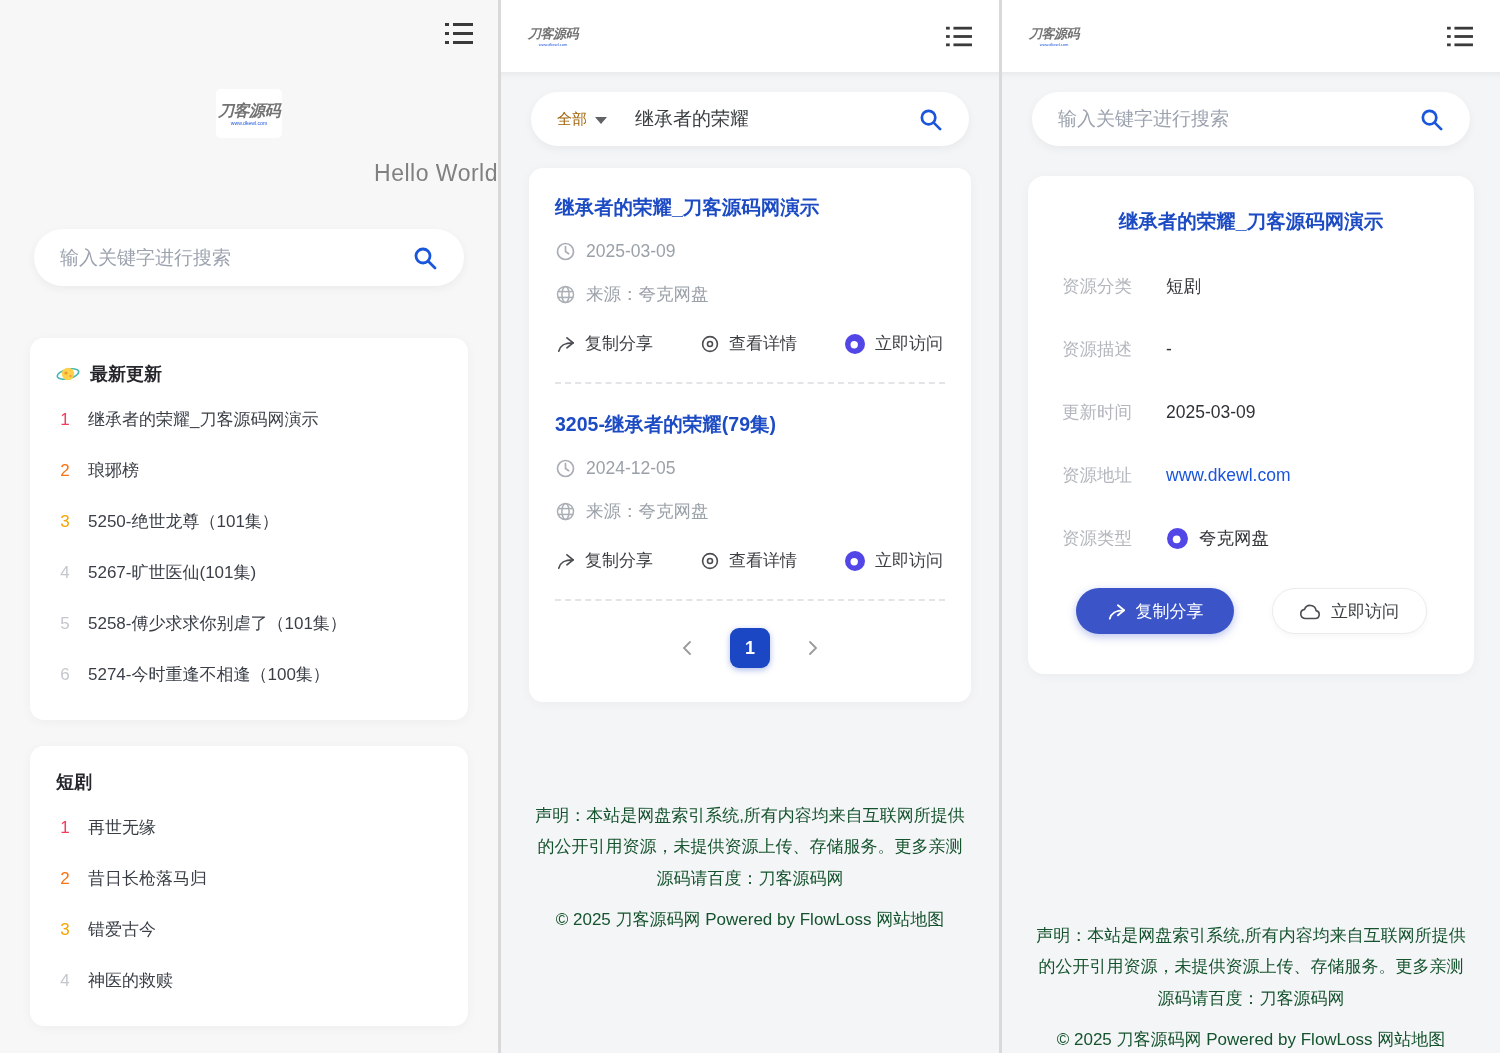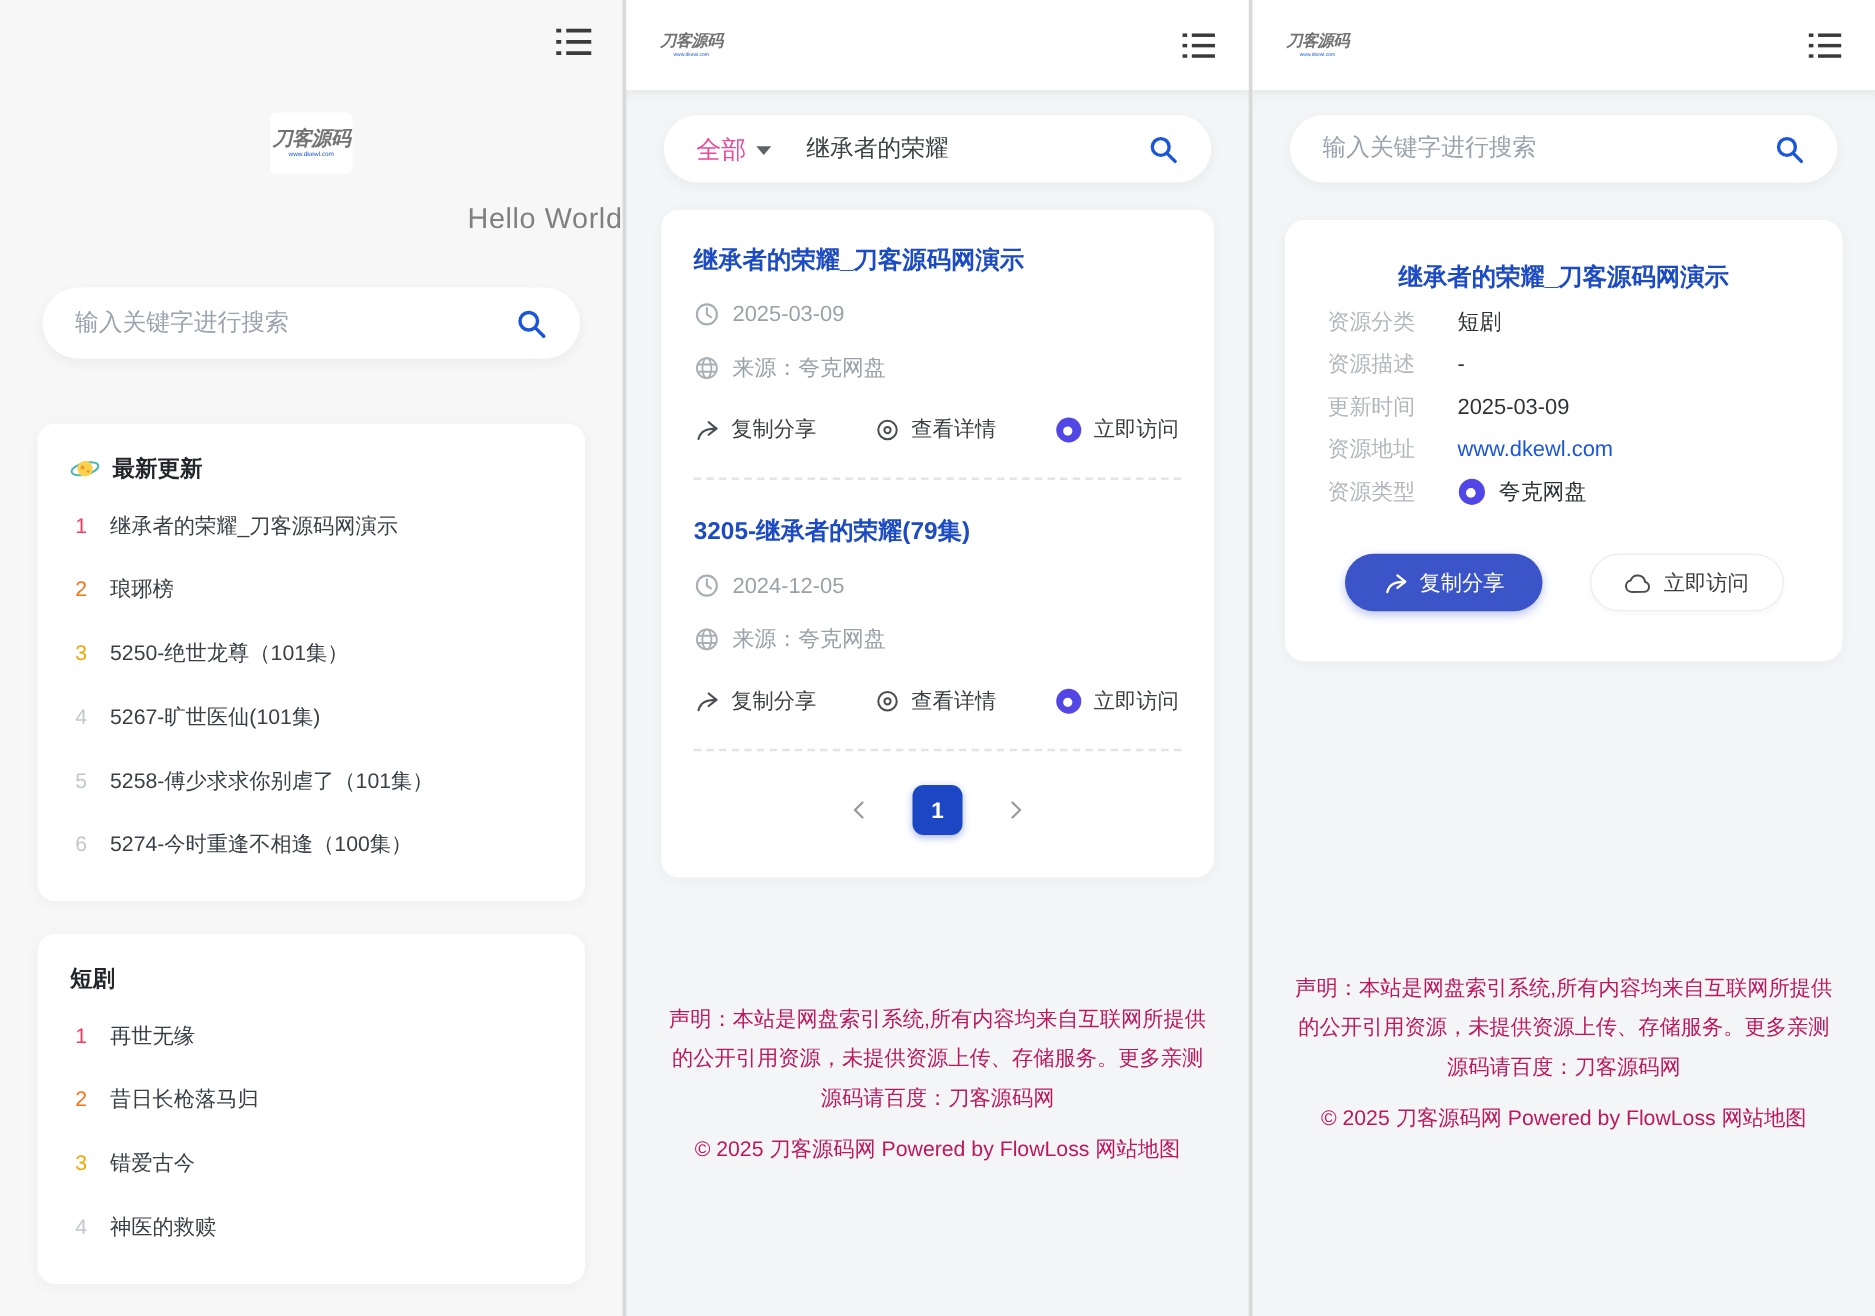--- a/index.html
+++ b/index.html
@@ -26,39 +26,39 @@
   .logo-box { background:#fff; text-align:center; line-height:1.05; }
   .logo-cn { color:#737373; font-weight:bold; font-style:italic; letter-spacing:-.5px; }
   .logo-url { color:#1a56db; display:block; }
   .logo-lg { width:66px; padding:14px 2px 12px; border-radius:5px; margin:0 auto; }
   .logo-lg .logo-cn { font-size:16px; }
   .logo-lg .logo-url { font-size:6px; transform:scale(.85); }
   .logo-sm { width:52px; padding:6px 1px; border-radius:4px; }
   .logo-sm .logo-cn { font-size:13px; }
   .logo-sm .logo-url { font-size:5px; transform:scale(.8); }
 
-  .footer { text-align:center; color:#be185d; font-size:17px; line-height:1.85; padding:0 32px; }
+  .footer { text-align:center; color:#14532d; font-size:17px; line-height:1.85; padding:0 32px; }
   .footer p + p { margin-top:10px; }
 
   
   .p1-top { padding:20px 24px 0; text-align:right; }
   .hello { text-align:right; color:#808080; font-size:23px; margin-top:22px; letter-spacing:.5px; }
   .p1 .pill-search { margin:42px 34px 0; }
   .rank-card { margin:0 30px; padding:24px 26px 20px; }
   .rank-card.first { margin-top:52px; }
   .rank-card.second { margin-top:26px; }
   .rank-head { display:flex; align-items:center; gap:10px; font-size:18px; font-weight:bold;
                color:#24262b; padding-bottom:8px; }
   .rank-row { display:flex; align-items:center; padding:14px 0; font-size:17px; color:#3a3f47; cursor:pointer; }
   .rank-num { width:18px; margin-right:14px; text-align:center; font-size:17px; flex:0 0 auto; }
   .rk1 { color:#f43b5c; } .rk2 { color:#f97316; } .rk3 { color:#f7a400; } .rkx { color:#c3c7cd; }
 
   
   .p2 .pill-search { margin:0 30px; height:54px; border-radius:27px; }
-  .filter { display:flex; align-items:center; gap:8px; color:#ec4899; font-size:20px; cursor:pointer; }
+  .filter { display:flex; align-items:center; gap:8px; color:#a16207; font-size:15px; cursor:pointer; }
   .caret { width:0; height:0; border-left:6px solid transparent; border-right:6px solid transparent;
            border-top:7px solid #5f6368; margin-top:2px; }
   .pill-search .query { margin-left:28px; }
   .found { margin-top:26px; text-align:center; font-size:17.5px; font-weight:bold; color:#2e3a59; }
   .found .kw { color:#2156d6; }
   .results-card { margin:22px 28px 0; padding:26px 26px 34px; }
   .res-title { color:#1c4bc3; font-size:19.5px; font-weight:bold; cursor:pointer; }
   .meta { display:flex; align-items:center; gap:10px; margin-top:20px; color:#9ba1a9; font-size:17.5px; }
   .actions { display:flex; justify-content:space-between; margin-top:26px; padding-right:2px; }
   .action { display:flex; align-items:center; gap:9px; font-size:17px; color:#3d4043; cursor:pointer; }
@@ -67,21 +67,21 @@
   .page-cur { width:40px; height:40px; background:#1b46c4; color:#fff; border-radius:9px; font-size:18px;
               font-weight:bold; display:flex; align-items:center; justify-content:center; cursor:pointer;
               box-shadow:0 2px 6px rgba(27,70,196,.35); }
   .pg-arrow { cursor:pointer; display:flex; align-items:center; }
   .p2-footer { margin-top:98px; }
 
   
   .p3 .pill-search { margin:0 30px; height:54px; border-radius:27px; }
   .detail-card { margin:30px 26px 0; padding:32px 34px 40px; border-radius:16px; }
   .detail-title { text-align:center; color:#1c4bc3; font-size:19.5px; font-weight:bold; }
-  .field { display:flex; align-items:center; margin-top:10px; font-size:17.5px; }
+  .field { display:flex; align-items:center; margin-top:39px; font-size:17.5px; }
   .field-label { width:104px; flex:0 0 auto; color:#b3b7bd; }
   .field-value { color:#2f3237; display:flex; align-items:center; gap:10px; }
   .field-value.link { color:#1a56db; font-weight:500; cursor:pointer; }
   .btn-row { display:flex; justify-content:center; gap:38px; margin-top:38px; }
   .btn { height:46px; border-radius:23px; display:flex; align-items:center; justify-content:center;
          gap:9px; font-size:17px; cursor:pointer; font-family:inherit; border:none; }
   .btn-primary { background:#3b55c9; color:#fff; width:158px; box-shadow:0 3px 8px rgba(59,85,201,.35); }
   .btn-ghost { background:#fff; color:#3c4043; width:155px; border:1px solid #ececec;
                box-shadow:0 2px 6px rgba(0,0,0,.04); }
   .p3-footer { margin-top:246px; }

